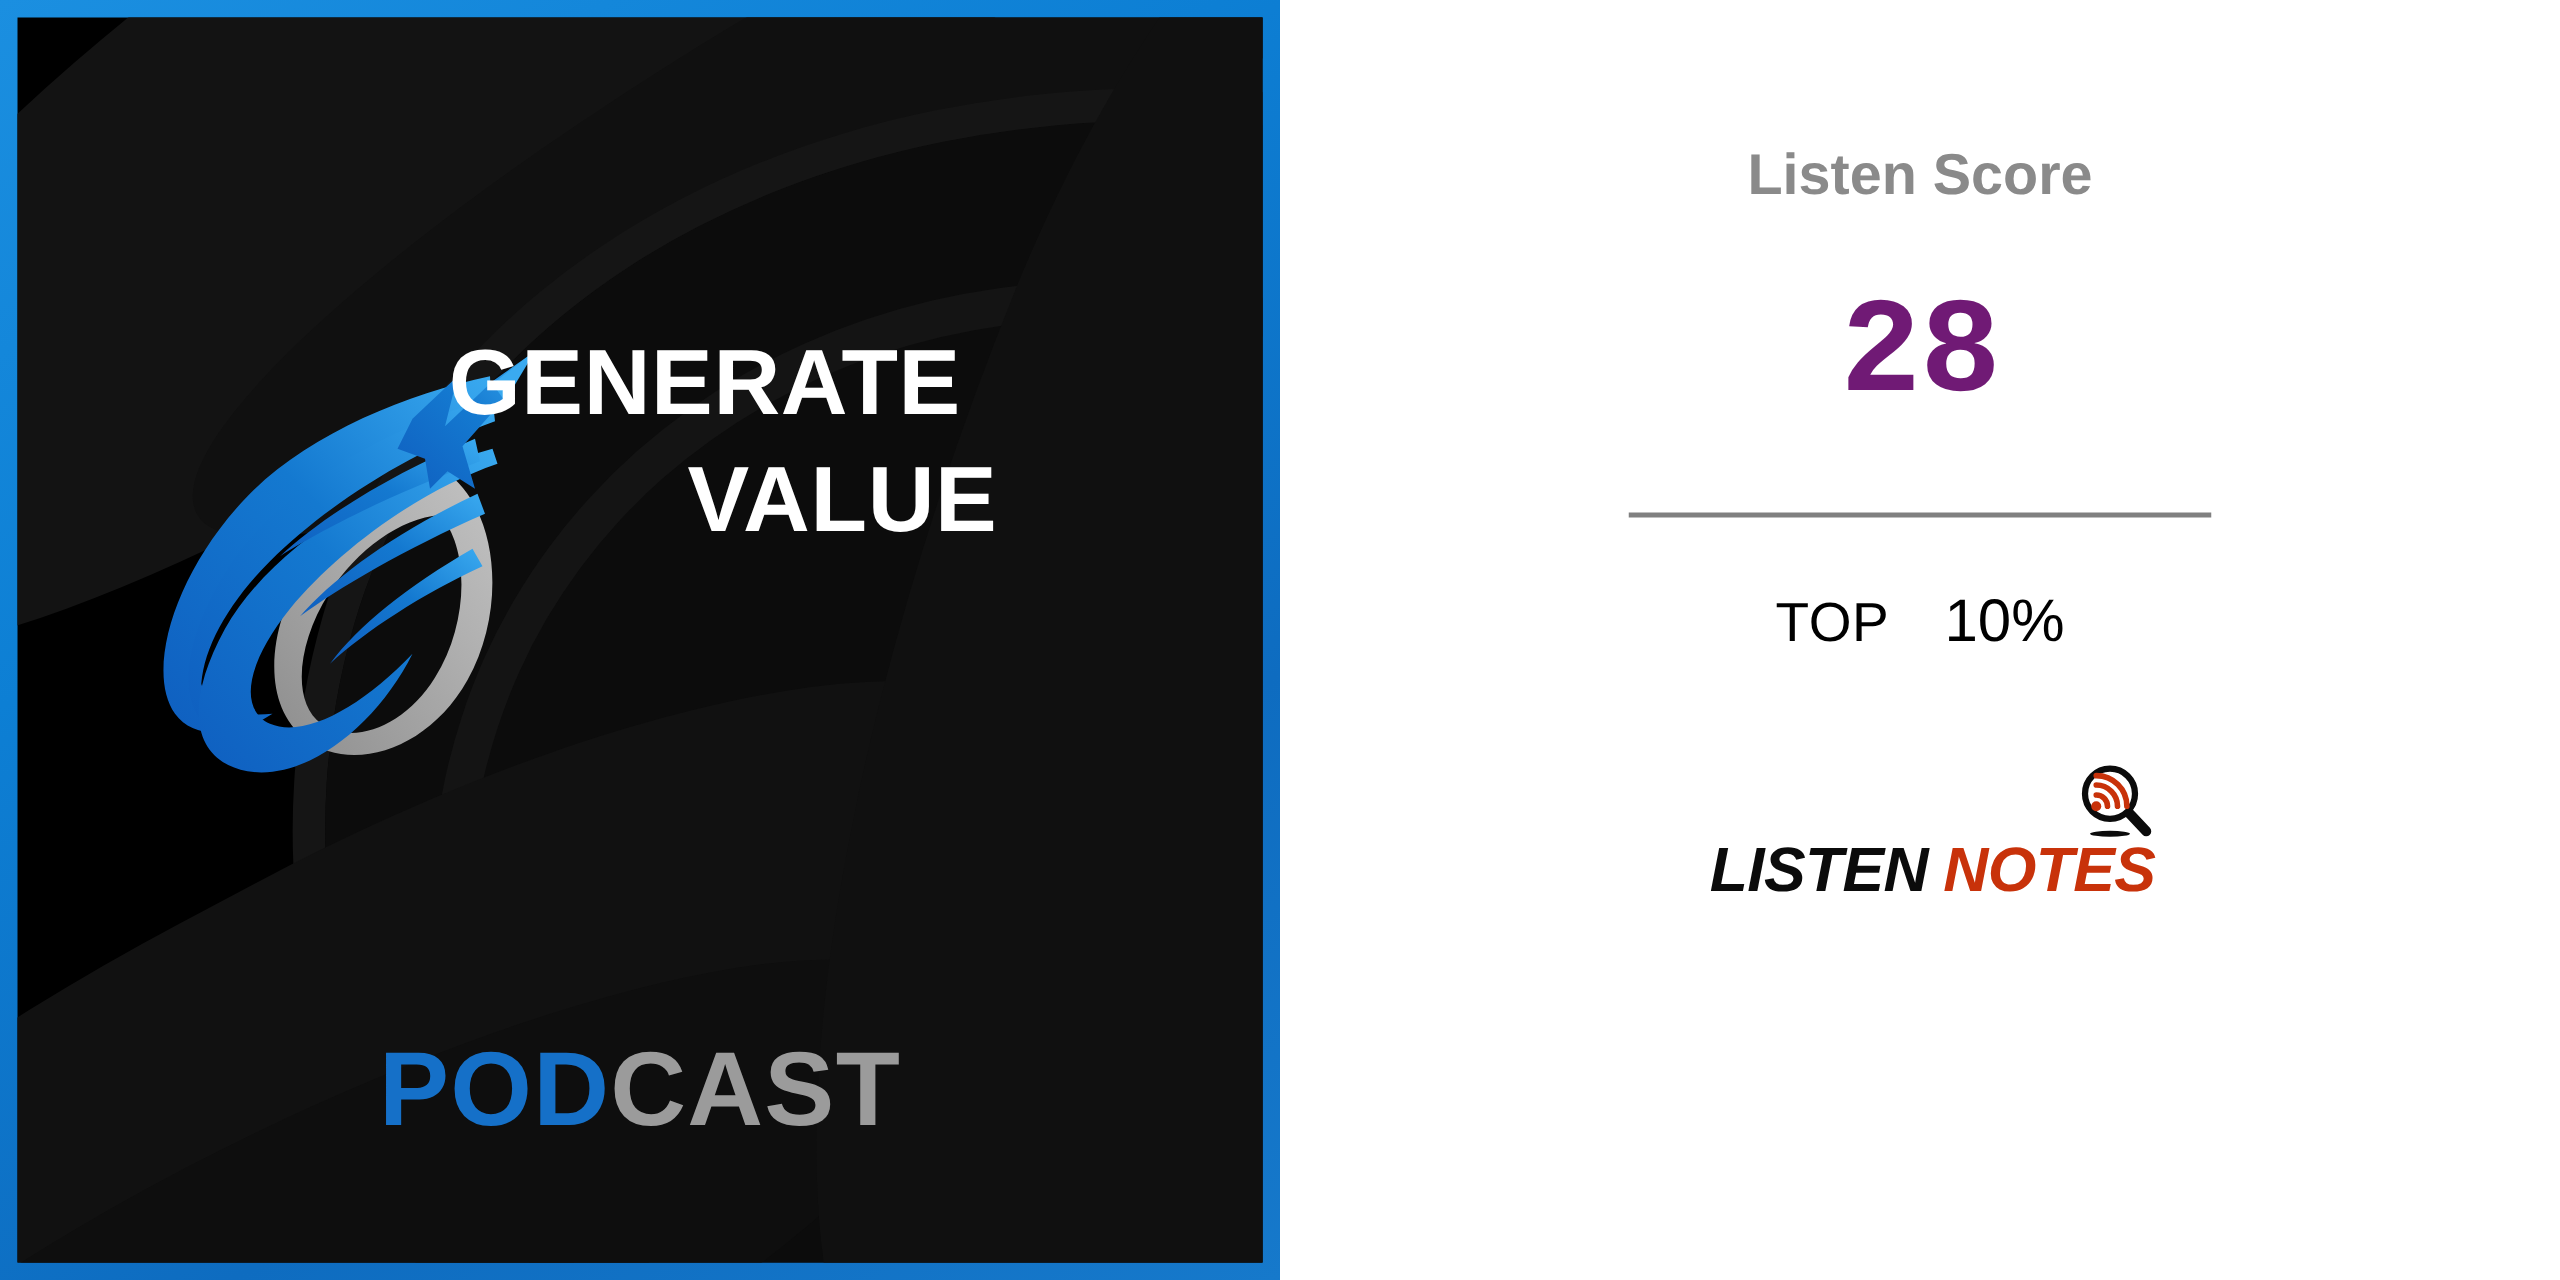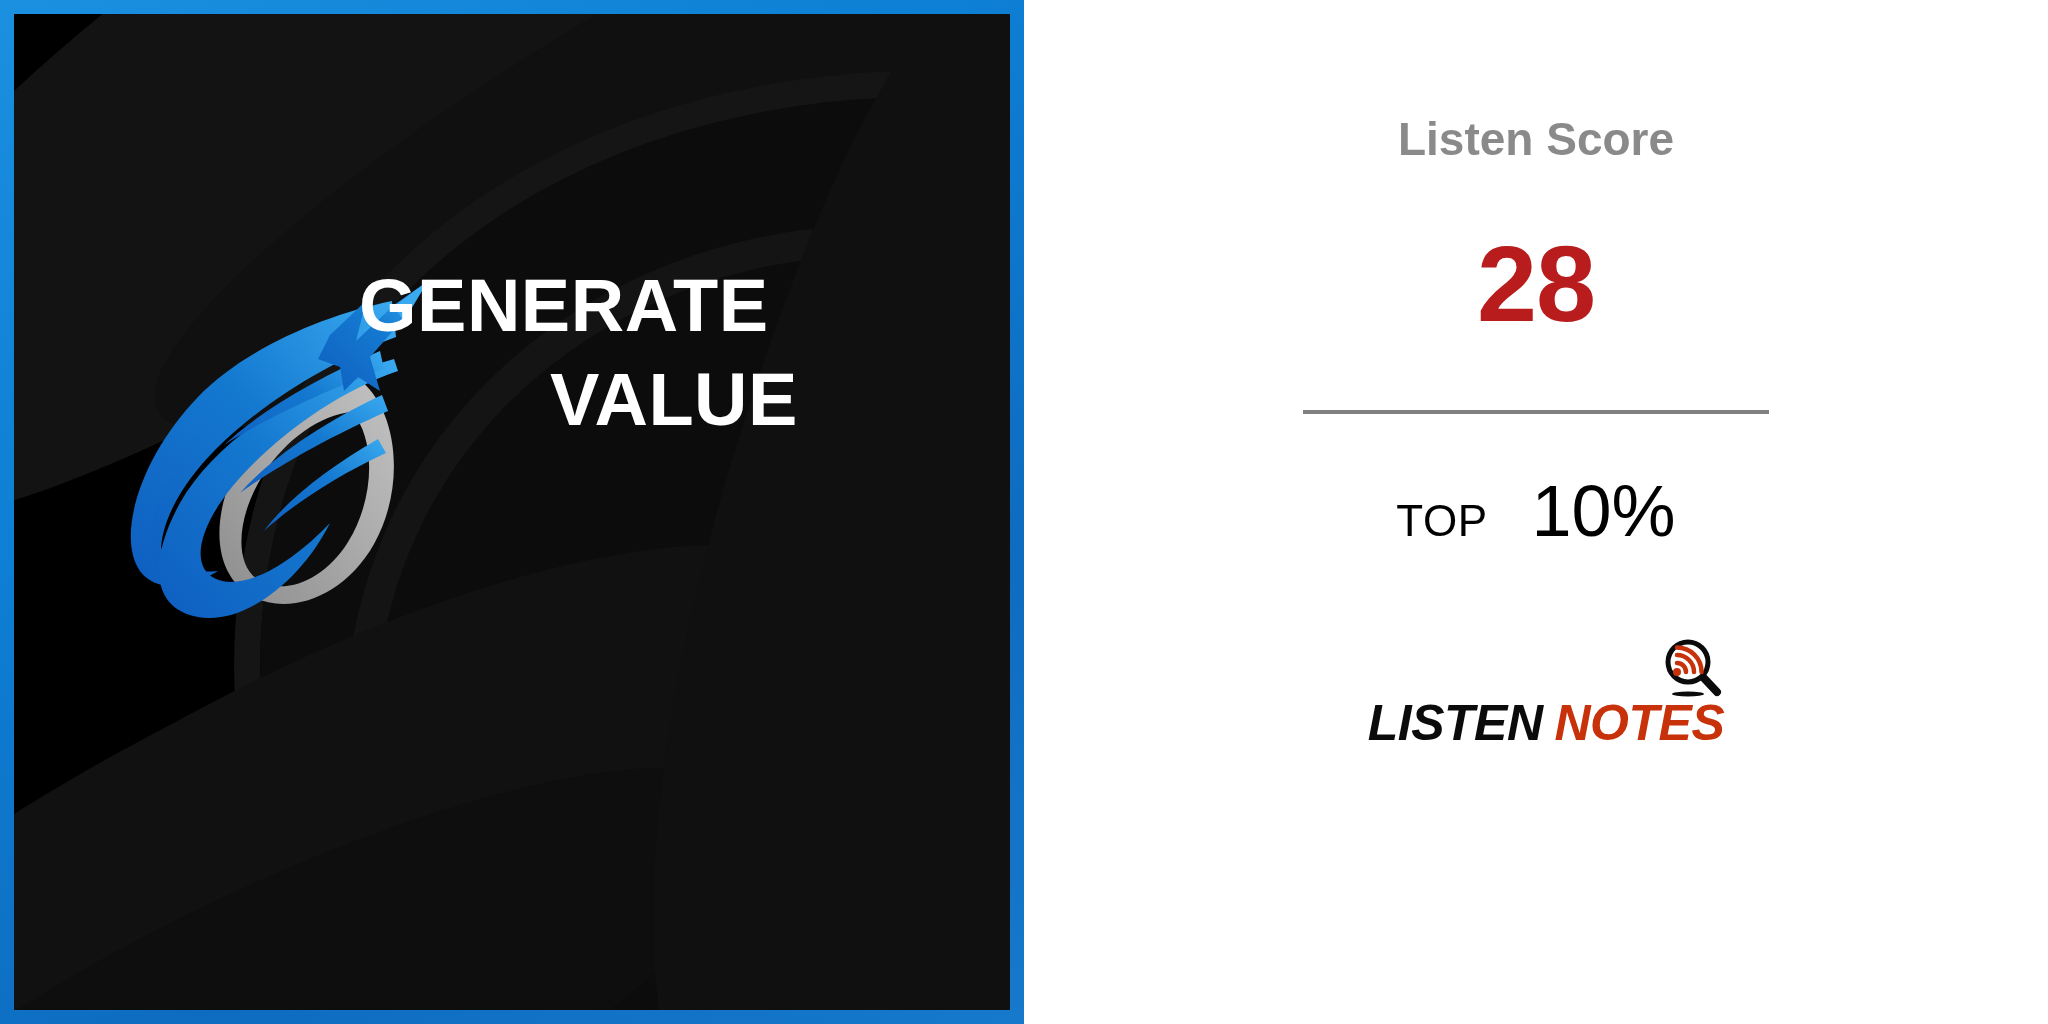--- a/index.html
+++ b/index.html
@@ -192,24 +192,25 @@
   .ls-label {
     font-size: 46px;
     font-weight: bold;
     color: #8a8a8a;
     letter-spacing: 0px;
     line-height: 1;
   }
   .ls-value {
     font-size: 108px;
     font-weight: bold;
-    color: #b91c1c;
+    color: #701a75;
     line-height: 1;
     margin-top: 68px;
     letter-spacing: -1px;
+    font-family: Liberation Mono, monospace;
   }
   .ls-divider {
     width: 466px;
     height: 4px;
     background: #808080;
     margin-top: 72px;
   }
   .ls-rank {
     display: flex;
     flex-direction: row;
@@ -217,21 +218,21 @@
     margin-top: 56px;
     gap: 18px;
   }
   .rank-top {
     font-size: 44px;
     font-weight: normal;
     color: #000000;
     letter-spacing: 0.5px;
   }
   .rank-pct {
-    font-size: 72px;
+    font-size: 48px;
     font-weight: normal;
     color: #000000;
     margin-left: 26px;
     letter-spacing: 0px;
   }
 
   .ln-logo {
     display: flex;
     flex-direction: column;
     align-items: flex-end;
@@ -321,20 +322,23 @@
               <path d="M236 56 L272 22 L262 62 L300 26 L334 2 L306 44 L276 78 L286 112 L264 98 L250 112 L246 88 L224 80 Z" fill="url(#blueGrad)"></path>
               <path d="M300 28 L334 2 L310 42 Z" fill="#3aaaf0"></path>
             </svg>
           </div>
 
           <div class="title-block">
             <div class="t-generate">GENERATE</div>
             <div class="t-value">VALUE</div>
           </div>
 
+          <div class="podcast-word">
+            <span class="pod">POD</span><span class="cast">CAST</span>
+          </div>
 
         </div>
       </div>
     </div>
   </div>
 
   <div class="score-panel">
     <div class="score-inner">
 
       <div class="ls-label">Listen Score</div>

